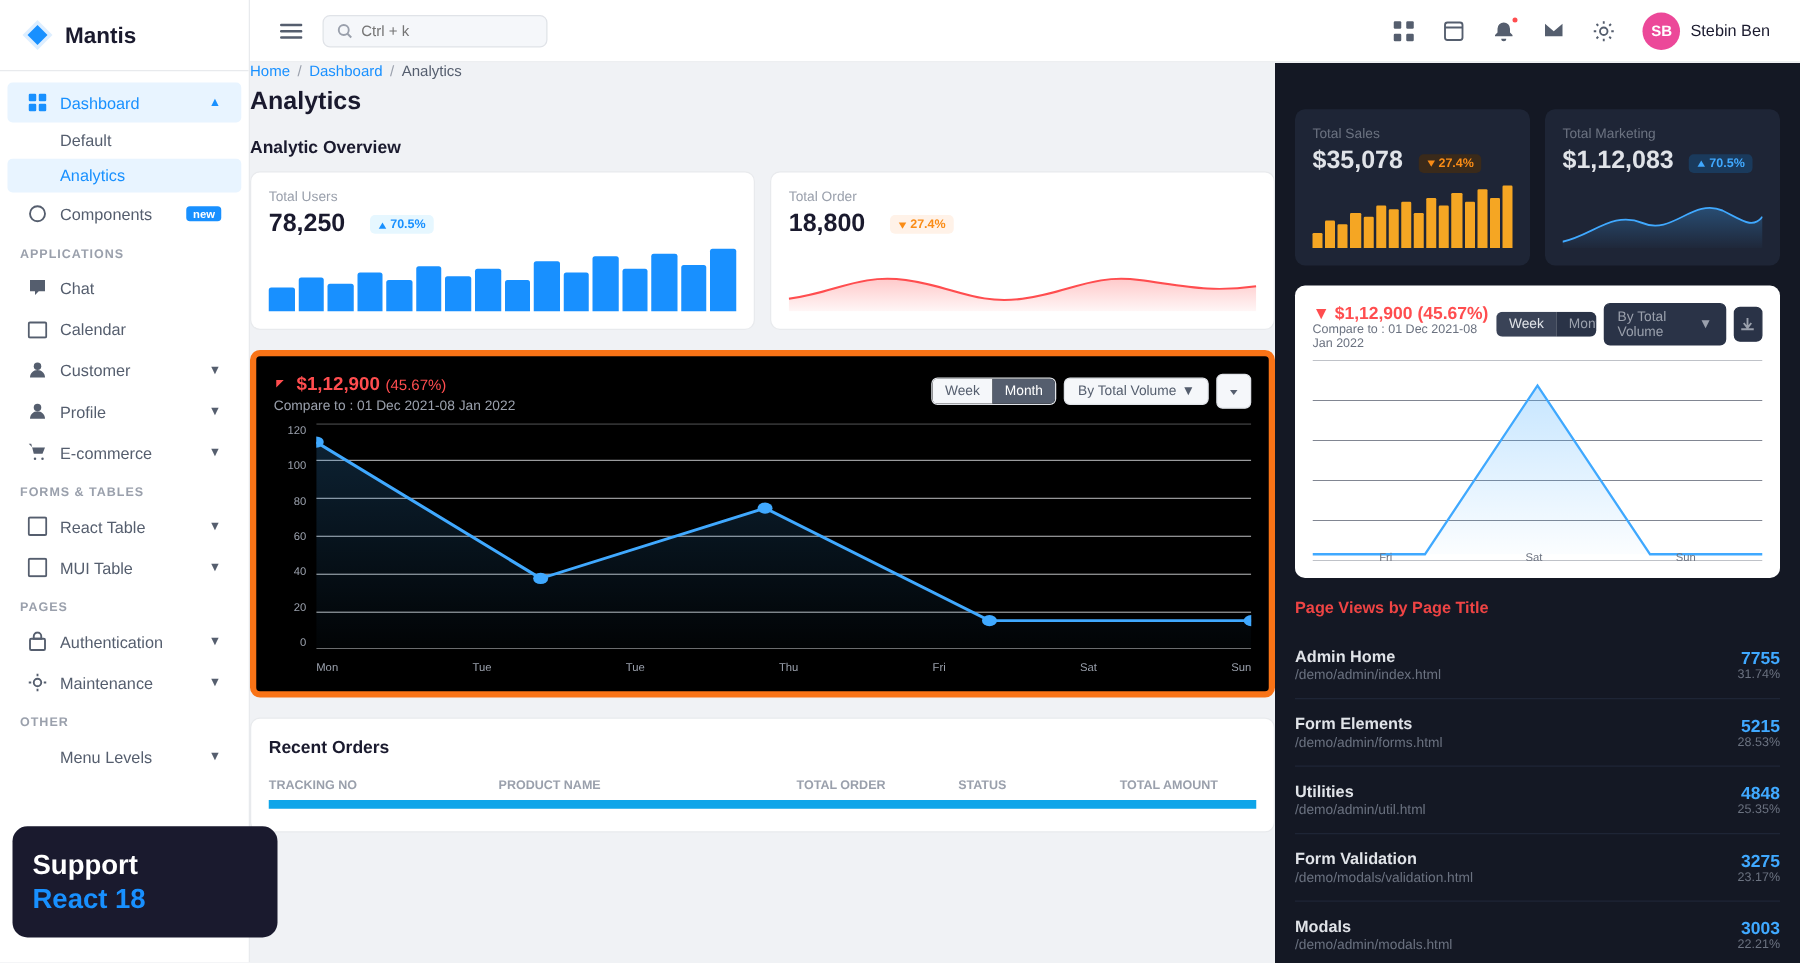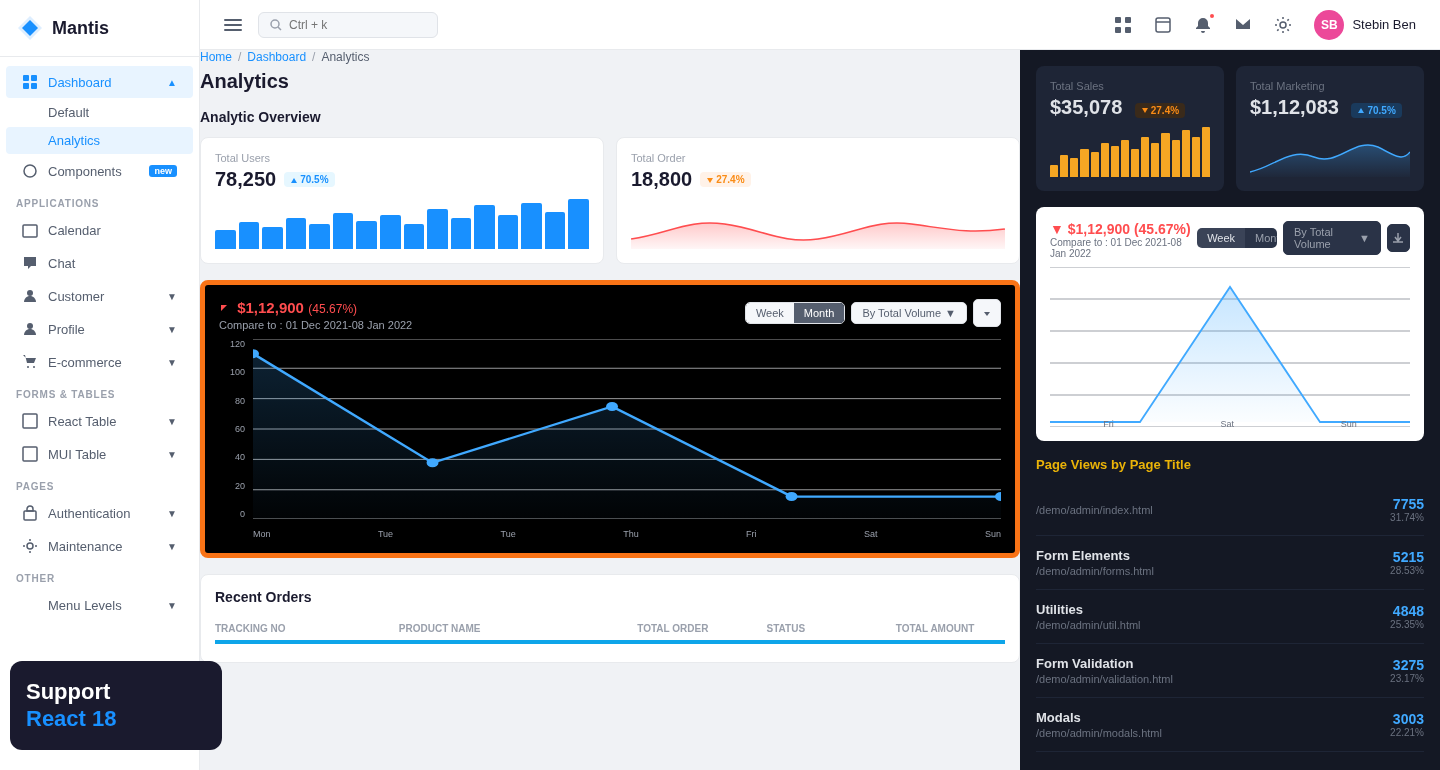--- a/index.html
+++ b/index.html
@@ -248,21 +248,21 @@
       gap: 12px;
       margin-bottom: 16px;
     }
     .stat-card {
       background: #fff;
       border-radius: 8px;
       padding: 14px;
       border: 1px solid #e8eaed;
     }
     .stat-card-label { font-size: 11px; color: #9aa0ac; margin-bottom: 4px; }
-    .stat-card-value-row { display: flex; align-items: center; gap: 8px; margin-bottom: 8px; }
+    .stat-card-value-row { display: flex; align-items: center; gap: 20px; margin-bottom: 8px; }
     .stat-card-value { font-size: 20px; font-weight: 700; color: #1a1a2e; }
     .stat-badge {
       font-size: 10px;
       font-weight: 600;
       padding: 2px 6px;
       border-radius: 4px;
       display: flex;
       align-items: center;
       gap: 2px;
     }
@@ -379,27 +379,27 @@
       background: #fff;
       border-radius: 8px;
       padding: 14px;
       border: 1px solid #e8eaed;
     }
     .table-header {
       display: grid;
       grid-template-columns: 1.5fr 2fr 1fr 1fr 1fr;
       gap: 20px;
       padding: 6px 0;
-      border-bottom: 4px solid #0ea5e9;
+      border-bottom: 7px solid #0ea5e9;
       margin-bottom: 4px;
     }
     .table-header span { font-size: 10px; font-weight: 600; color: #9aa0ac; text-transform: uppercase; }
 
     
-    .dark-section-title { font-size: 13px; font-weight: 600; color: #eab308; margin-bottom: 12px; }
+    .dark-section-title { font-size: 13px; font-weight: 600; color: #ef4444; margin-bottom: 12px; }
 
     
     .dark-stat-cards {
       display: grid;
       grid-template-columns: 1fr 1fr;
       gap: 10px;
       margin-bottom: 16px;
     }
     .dark-stat-card {
       background: #1e2536;
@@ -532,33 +532,33 @@
           </svg>
       </span>
       <span>Components</span>
       <span class="badge">new</span>
     </div>
 
     <div class="sidebar-section-label">Applications</div>
     <div class="sidebar-item">
       <span class="item-icon">
         <svg width="16" height="16" viewBox="0 0 16 16" fill="currentColor">
+            <path d="M2 2h12v9H9l-3 3v-3H2V2z"></path>
+          </svg>
+      </span>
+      <span>Chat</span>
+    </div>
+    <div class="sidebar-item">
+      <span class="item-icon">
+        <svg width="16" height="16" viewBox="0 0 16 16" fill="currentColor">
             <rect x="1" y="3" width="14" height="12" rx="1" fill="none" stroke="currentColor" stroke-width="1.5"></rect>
             <path d="M5 1v4M11 1v4M1 7h14"></path>
           </svg>
       </span>
       <span>Calendar</span>
-    </div>
-    <div class="sidebar-item">
-      <span class="item-icon">
-        <svg width="16" height="16" viewBox="0 0 16 16" fill="currentColor">
-            <path d="M2 2h12v9H9l-3 3v-3H2V2z"></path>
-          </svg>
-      </span>
-      <span>Chat</span>
     </div>
     <div class="sidebar-item">
       <span class="item-icon">
         <svg width="16" height="16" viewBox="0 0 16 16" fill="currentColor">
             <circle cx="8" cy="5" r="3"></circle>
             <path d="M2 14c0-3.314 2.686-6 6-6s6 2.686 6 6"></path>
           </svg>
       </span>
       <span>Customer</span>
       <span class="chevron">▼</span>
@@ -866,21 +866,21 @@
           <span>PRODUCT NAME</span>
           <span>TOTAL ORDER</span>
           <span>STATUS</span>
           <span>TOTAL AMOUNT</span>
         </div>
       </div>
     </div>
 
     <div class="right-content">
 
-      <div class="dark-stat-cards" style="margin-top:0;gap:12px;">
+      <div class="dark-stat-cards" style="margin-top:21px;gap:12px;">
 
         <div class="dark-stat-card">
           <div class="dark-stat-card-label">Total Sales</div>
           <div>
             <span class="dark-stat-card-value">$35,078</span>
             <span class="dark-stat-badge down">
               <svg width="8" height="8" viewBox="0 0 8 8" fill="#fa8c16">
                   <path d="M1 2L4 7l3-5z"></path>
                 </svg>
               <span>27.4%</span>
@@ -981,20 +981,21 @@
             <span style="font-size:9px;color:#6b7280;">Sun</span>
           </div>
         </div>
       </div>
 
       <div class="page-views-section">
         <div class="dark-section-title">Page Views by Page Title</div>
         <div>
           <div class="page-view-row">
             <div class="page-view-info">
+              <div class="page-view-title">Admin Home</div>
               <div class="page-view-path">/demo/admin/index.html</div>
             </div>
             <div style="text-align:right;">
               <div class="page-view-count">7755</div>
               <div class="page-view-pct">31.74%</div>
             </div>
           </div>
           <div class="page-view-row">
             <div class="page-view-info">
               <div class="page-view-title">Form Elements</div>
@@ -1011,21 +1012,21 @@
               <div class="page-view-path">/demo/admin/util.html</div>
             </div>
             <div style="text-align:right;">
               <div class="page-view-count">4848</div>
               <div class="page-view-pct">25.35%</div>
             </div>
           </div>
           <div class="page-view-row">
             <div class="page-view-info">
               <div class="page-view-title">Form Validation</div>
-              <div class="page-view-path">/demo/admin/validation.html</div>
+              <div class="page-view-path">/demo/modals/validation.html</div>
             </div>
             <div style="text-align:right;">
               <div class="page-view-count">3275</div>
               <div class="page-view-pct">23.17%</div>
             </div>
           </div>
           <div class="page-view-row">
             <div class="page-view-info">
               <div class="page-view-title">Modals</div>
               <div class="page-view-path">/demo/admin/modals.html</div>

